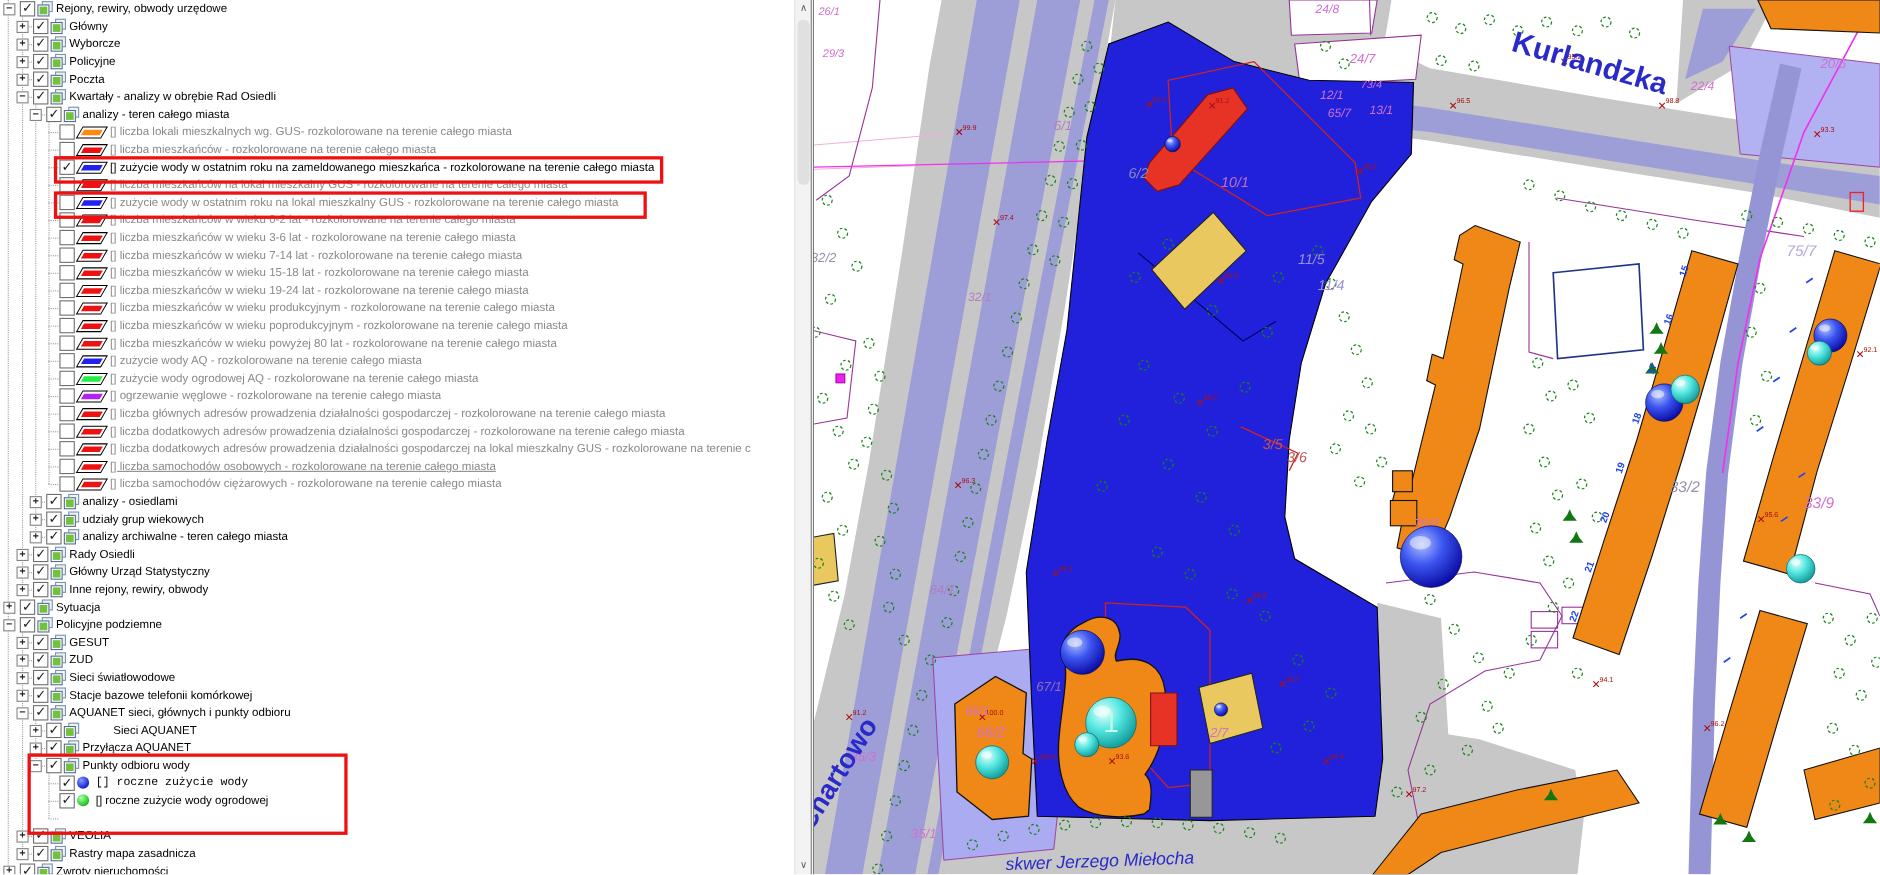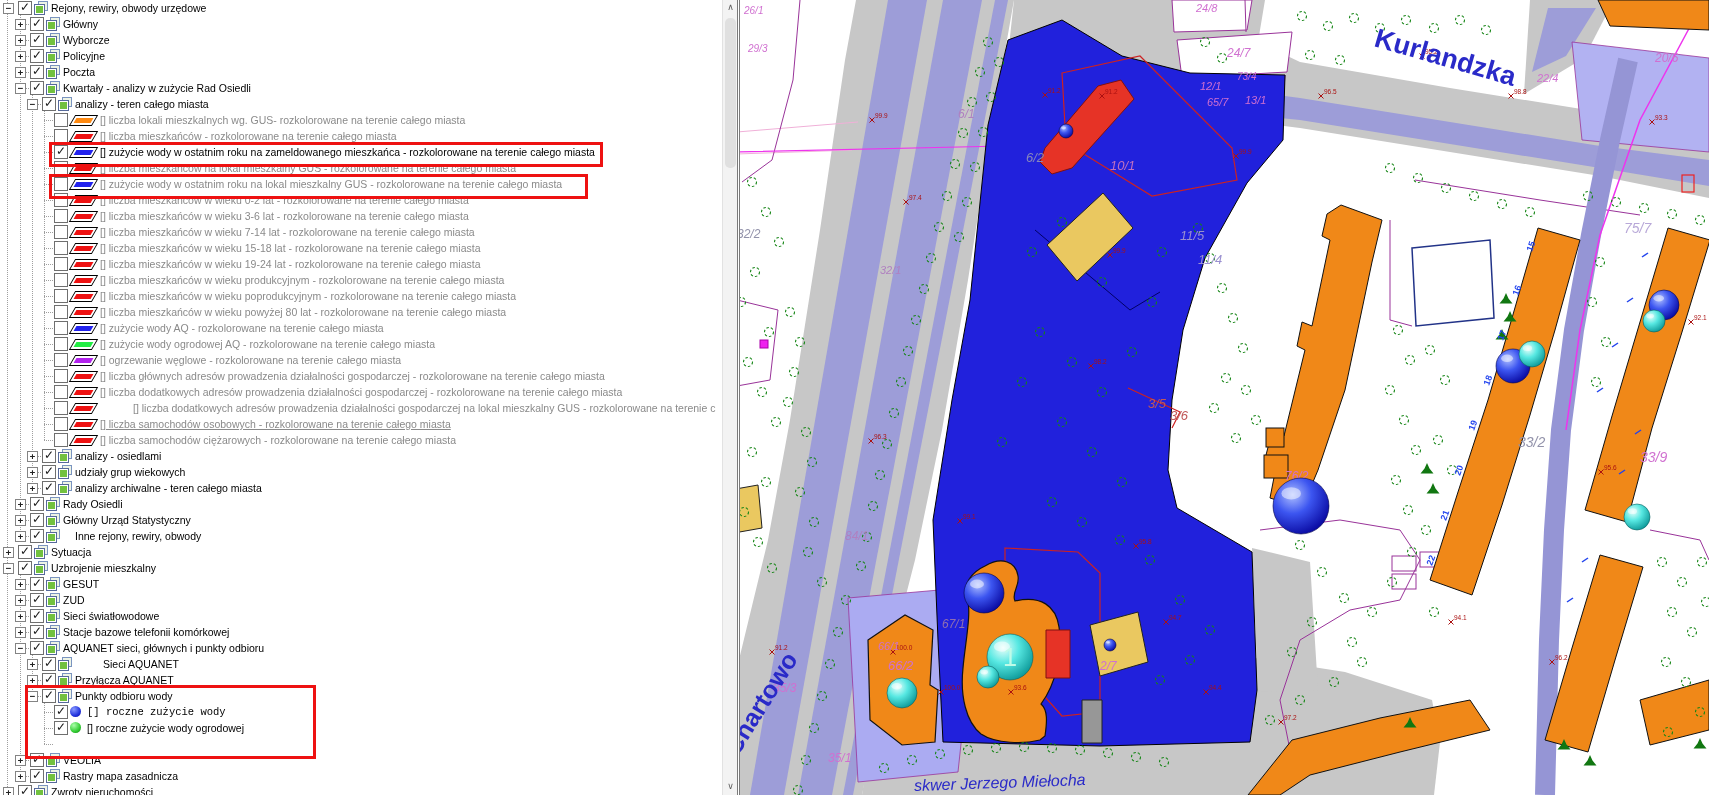--- a/index.html
+++ b/index.html
@@ -139,21 +139,21 @@
         </div>
         <div class="lb" style="left: 63px;">Poczta</div>
       </div>
       <div class="row" style="top: 80px;">
         <div class="ex" style="left: 15px;">−</div>
         <div class="cb on" style="left: 30px;"></div>
         <div class="ic" style="left: 46px;">
           <span class="b"></span>
           <span class="f"></span>
         </div>
-        <div class="lb" style="left: 63px;">Kwartały - analizy w zużycie Rad Osiedli</div>
+        <div class="lb" style="left: 63px;">Kwartały - analizy w obrębie Rad Osiedli</div>
       </div>
       <div class="row" style="top: 96px;">
         <div class="ex" style="left: 27px;">−</div>
         <div class="cb on" style="left: 42px;"></div>
         <div class="ic" style="left: 58px;">
           <span class="b"></span>
           <span class="f"></span>
         </div>
         <div class="lb" style="left: 75px;">analizy - teren całego miasta</div>
       </div>
@@ -281,21 +281,21 @@
         <div class="para sw-r" style="left: 72px;">
           <i></i>
         </div>
         <div class="lb gray" style="left: 100px;">[] liczba dodatkowych adresów prowadzenia działalności gospodarczej - rozkolorowane na terenie całego miasta</div>
       </div>
       <div class="row" style="top: 400px;">
         <div class="cb" style="left: 54px;"></div>
         <div class="para sw-r" style="left: 72px;">
           <i></i>
         </div>
-        <div class="lb gray" style="left: 100px; margin-left: 33px;">[] liczba dodatkowych adresów prowadzenia działalności gospodarczej na lokal mieszkalny GUS - rozkolorowane na terenie c</div>
+        <div class="lb gray" style="left: 100px;">[] liczba dodatkowych adresów prowadzenia działalności gospodarczej na lokal mieszkalny GUS - rozkolorowane na terenie c</div>
       </div>
       <div class="row" style="top: 416px;">
         <div class="cb" style="left: 54px;"></div>
         <div class="para sw-r" style="left: 72px;">
           <i></i>
         </div>
         <div class="lb gray" style="left: 100px; text-decoration: underline;">[] liczba samochodów osobowych - rozkolorowane na terenie całego miasta</div>
       </div>
       <div class="row" style="top: 432px;">
         <div class="cb" style="left: 54px;"></div>
@@ -349,39 +349,39 @@
         </div>
         <div class="lb" style="left: 63px;">Główny Urząd Statystyczny</div>
       </div>
       <div class="row" style="top: 528px;">
         <div class="ex" style="left: 15px;">+</div>
         <div class="cb on" style="left: 30px;"></div>
         <div class="ic" style="left: 46px;">
           <span class="b"></span>
           <span class="f"></span>
         </div>
-        <div class="lb" style="left: 63px; margin-left: 12px;">Inne rejony, rewiry, obwody</div>
+        <div class="lb" style="left: 63px;">Inne rejony, rewiry, obwody</div>
       </div>
       <div class="row" style="top: 544px;">
         <div class="ex" style="left: 3px;">+</div>
         <div class="cb on" style="left: 18px;"></div>
         <div class="ic" style="left: 34px;">
           <span class="b"></span>
           <span class="f"></span>
         </div>
         <div class="lb" style="left: 51px;">Sytuacja</div>
       </div>
       <div class="row" style="top: 560px;">
         <div class="ex" style="left: 3px;">−</div>
         <div class="cb on" style="left: 18px;"></div>
         <div class="ic" style="left: 34px;">
           <span class="b"></span>
           <span class="f"></span>
         </div>
-        <div class="lb" style="left: 51px;">Uzbrojenie mieszkalny</div>
+        <div class="lb" style="left: 51px;">Policyjne podziemne</div>
       </div>
       <div class="row" style="top: 576px;">
         <div class="ex" style="left: 15px;">+</div>
         <div class="cb on" style="left: 30px;"></div>
         <div class="ic" style="left: 46px;">
           <span class="b"></span>
           <span class="f"></span>
         </div>
         <div class="lb" style="left: 63px;">GESUT</div>
       </div>

